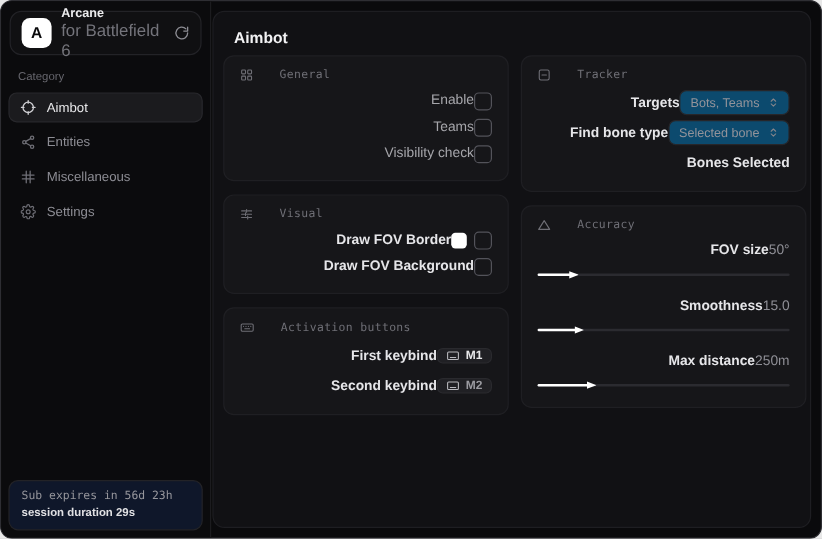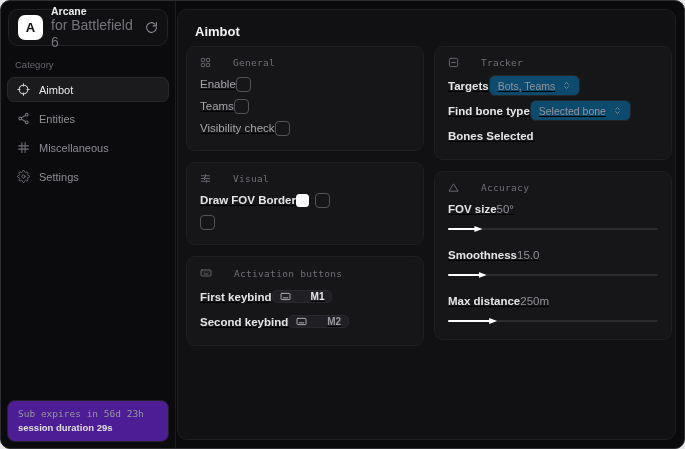--- a/index.html
+++ b/index.html
@@ -14,42 +14,42 @@
   .brand-text{display:flex;flex-direction:column;line-height:1.15;}
   .brand-name{font-size:10.5px;font-weight:700;color:#ececee;}
   .brand-sub{font-size:14px;color:#74747b;}
   .refresh{margin-left:auto;color:#8d8d94;cursor:pointer;}
   .cat-label{margin:13px 0 7px 14px;font-size:9.5px;color:#66666d;}
   .nav{padding:0 6px;}
   .nav-item{height:25px;margin-bottom:4px;display:flex;align-items:center;gap:9px;padding:0 9px;border-radius:7px;border:1px solid transparent;color:#8d8d94;font-size:11px;cursor:pointer;}
   .nav-item .nicon{color:#6e6e75;}
   .nav-item.selected{background:#1b1b1e;border-color:#28282c;color:#e8e8ea;}
   .nav-item.selected .nicon{color:#cfcfd3;}
-  .sub-card{position:absolute;left:6px;right:6px;bottom:6px;background:#4c1d95;border:1px solid #232327;border-radius:8px;padding:7px 10px 8px 10px;}
+  .sub-card{position:absolute;left:6px;right:6px;bottom:6px;background:#0f172a;border:1px solid #232327;border-radius:8px;padding:7px 10px 8px 10px;}
   .sub-line1{font-family:"DejaVu Sans Mono",monospace;font-size:9.5px;color:#96969c;white-space:nowrap;}
   .sub-line2{margin-top:3px;font-size:9.5px;font-weight:700;color:#e0e0e3;}
 
   
   .panel{position:absolute;left:176px;top:8px;right:8px;bottom:8px;background:#111114;border:1px solid #1e1e22;border-radius:10px;}
   .page-title{position:absolute;top:14px;left:17px;font-size:13px;font-weight:700;color:#f2f2f4;}
   .col{position:absolute;top:36px;width:238px;display:flex;flex-direction:column;}
   .col-left{left:8px;}
   .col-right{left:256px;}
   .card{background:#161619;border:1px solid #1f1f23;border-radius:9px;padding:10px 13px 11px 13px;margin-bottom:11px;}
   .card-head{display:flex;align-items:center;gap:22px;color:#6f6f76;font-family:"DejaVu Sans Mono",monospace;font-size:9.5px;letter-spacing:.3px;margin-bottom:5px;}
-  .row{display:flex;align-items:center;justify-content:flex-start;min-height:22px;text-decoration:underline;}
+  .row{display:flex;align-items:center;justify-content:flex-end;min-height:22px;}
   .row.tall{min-height:25px;}
   .lbl-dim{font-size:11.5px;color:#a6a6ab;}
   .lbl{font-size:11.5px;font-weight:600;color:#e6e6e9;}
   .rgt{display:flex;align-items:center;gap:6px;}
 
   .checkbox{width:15px;height:15px;border:1.5px solid #53535a;border-radius:4px;background:transparent;cursor:pointer;flex:0 0 auto;}
   .swatch{width:13px;height:13px;border-radius:3.5px;background:#ffffff;cursor:pointer;flex:0 0 auto;}
 
-  .key-chip{display:flex;align-items:center;gap:20px;background:#202024;border:1px solid #2a2a2e;border-radius:5px;padding:0 7px;cursor:pointer;color:#b9b9be;}
+  .key-chip{display:flex;align-items:center;gap:5px;background:#202024;border:1px solid #2a2a2e;border-radius:5px;padding:0 7px;cursor:pointer;color:#b9b9be;}
   .key-chip .ktxt{font-size:10px;font-weight:600;color:#e8e8ea;}
   .key-chip.dim .ktxt{color:#9a9aa0;}
 
   .select-chip{display:flex;align-items:center;gap:7px;background:#0c4a6e;border:1px solid #26262a;border-radius:6px;padding:3.5px 8px;cursor:pointer;}
   .select-chip .stxt{font-size:10.5px;color:#93939a;white-space:nowrap;}
   .select-chip .ufi{color:#84848b;}
 
   .slider-group{margin-bottom:10px;}
   .slider-group:last-child{margin-bottom:2px;}
   .sval{font-size:11.5px;color:#8f8f96;}
@@ -168,20 +168,21 @@
           <span>Visual</span>
         </div>
         <div class="row">
           <span class="lbl">Draw FOV Border</span>
           <span class="rgt">
             <span class="swatch"></span>
             <span class="checkbox"></span>
           </span>
         </div>
         <div class="row">
+          <span class="lbl">Draw FOV Background</span>
           <span class="checkbox"></span>
         </div>
       </section>
 
       <section class="card">
         <div class="card-head">
           <span>
             <svg width="12" height="12" viewBox="0 0 24 24" fill="none" stroke="currentColor" stroke-width="1.8" stroke-linecap="round">
                 <rect x="2" y="6" width="20" height="12" rx="2"></rect>
                 <path d="M6 10h.01M10 10h.01M14 10h.01M18 10h.01M8 14h8"></path>

